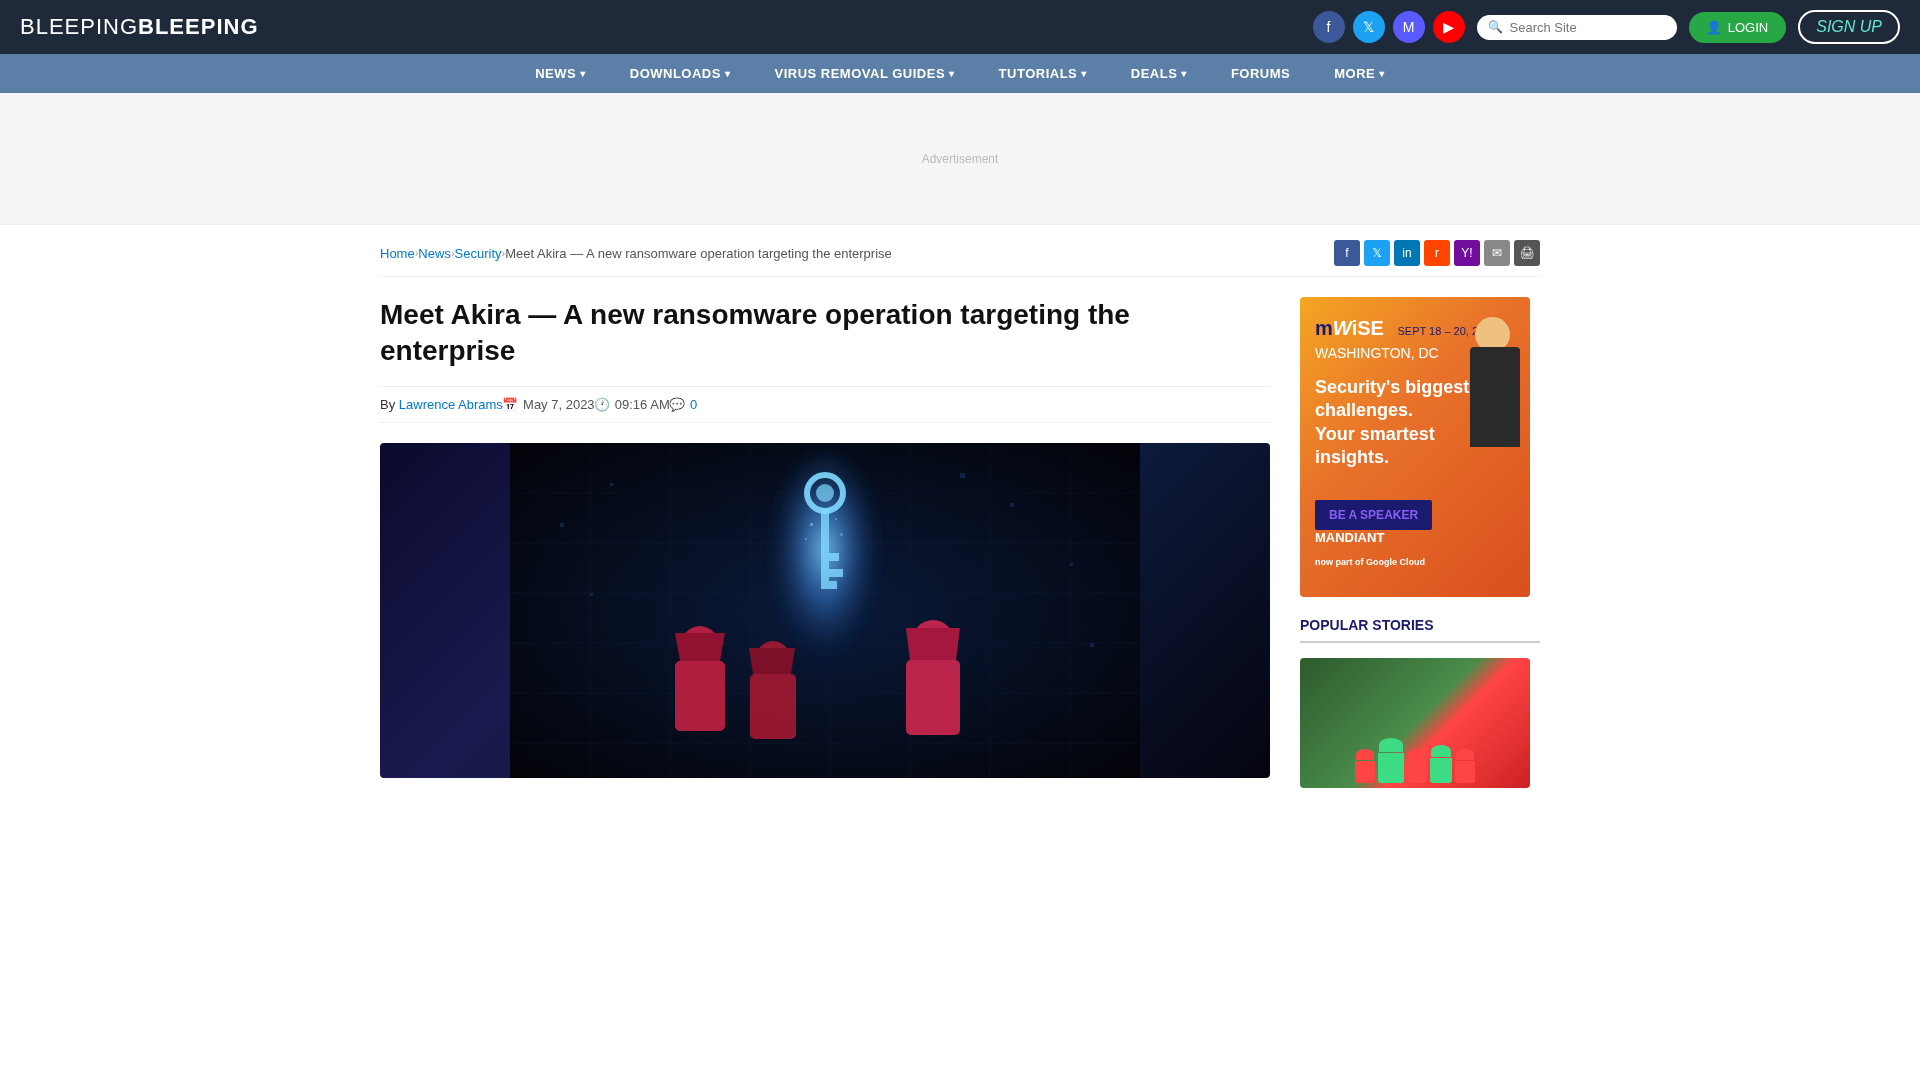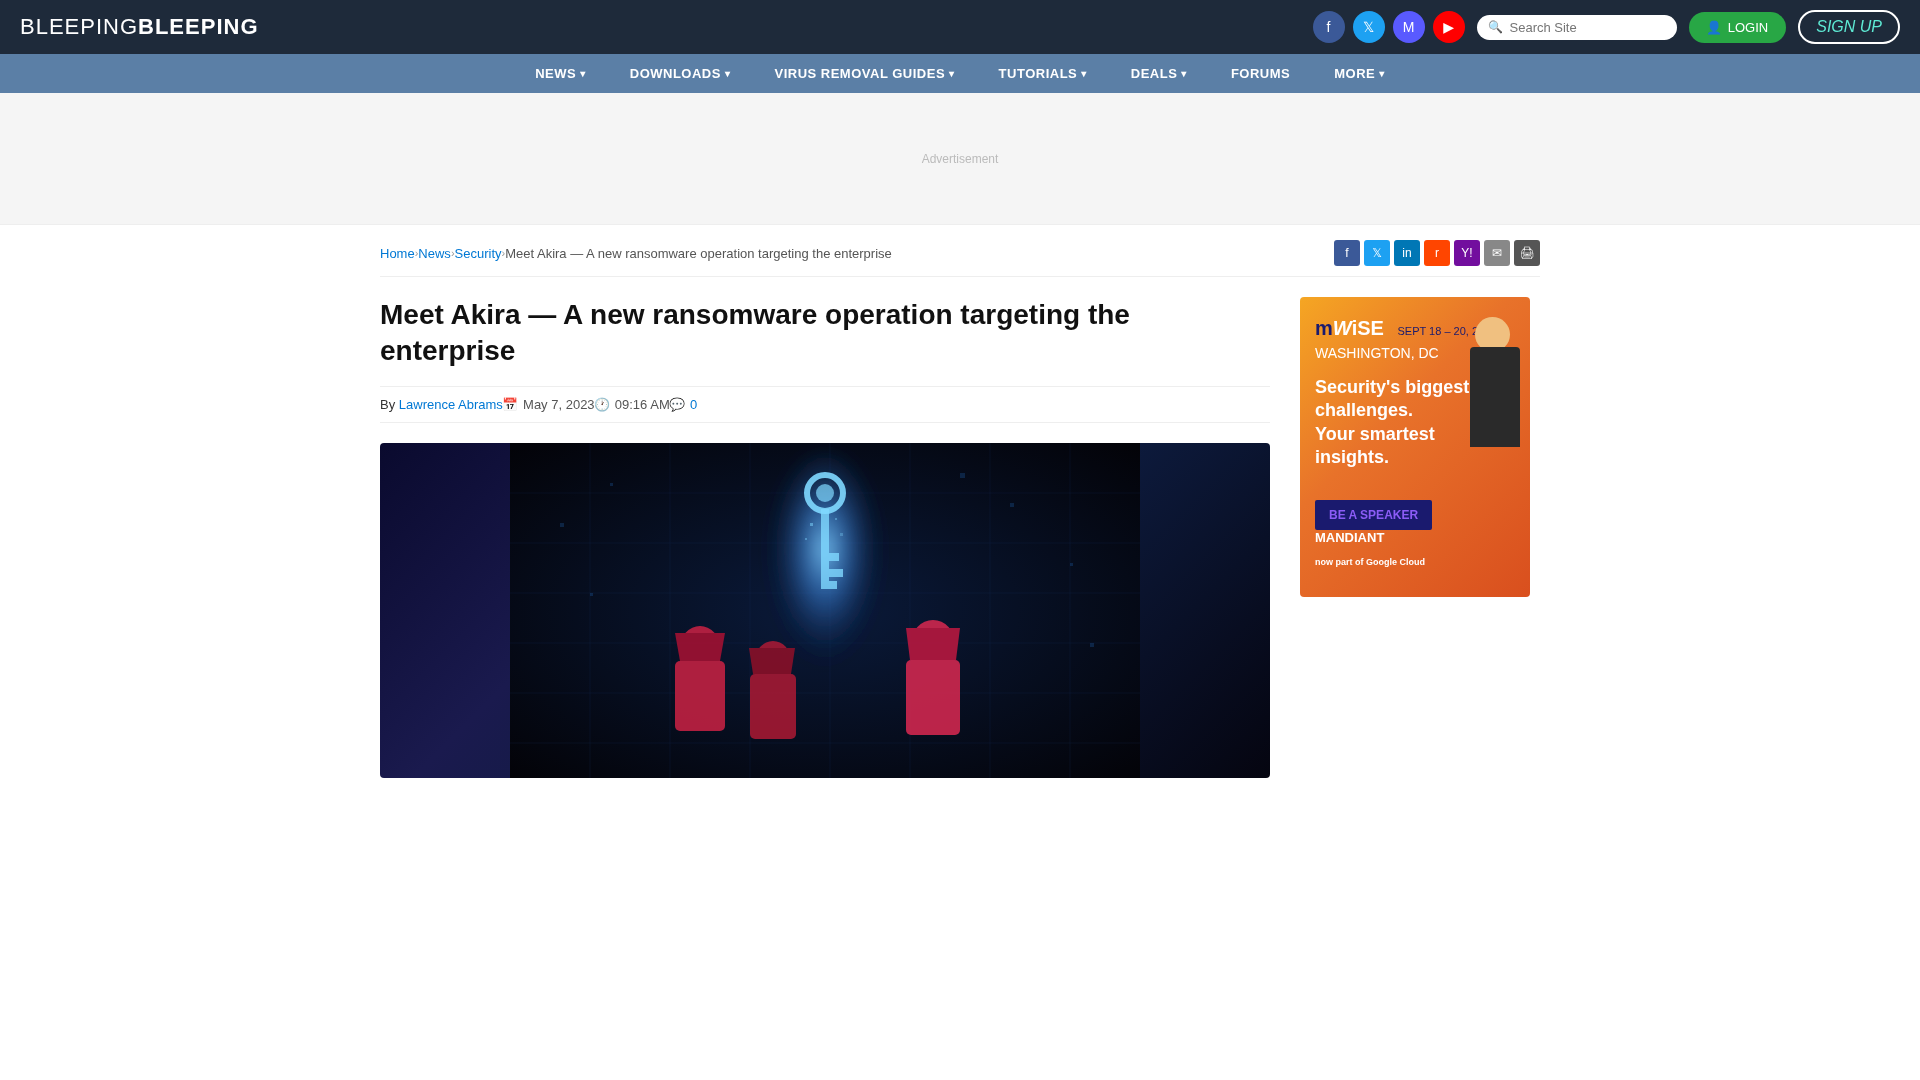--- a/index.html
+++ b/index.html
@@ -544,15 +544,42 @@
         <div class="be-speaker">BE A SPEAKER</div>
         <div class="mandiant">
           <span>MANDIANT</span>
           <small>now part of Google Cloud</small>
         </div>
         
         <div class="person-head"></div>
         <div class="person-body"></div>
       </div>
 
+      <div class="popular-stories">
+        <div class="popular-stories-title">POPULAR STORIES</div>
+        <div class="popular-story-img">
+          <div class="android-group">
+            <div class="android-bot bot-red">
+              <div class="bot-head"></div>
+              <div class="bot-body"></div>
+            </div>
+            <div class="android-bot bot-green bot-large">
+              <div class="bot-head"></div>
+              <div class="bot-body"></div>
+            </div>
+            <div class="android-bot bot-red">
+              <div class="bot-head"></div>
+              <div class="bot-body"></div>
+            </div>
+            <div class="android-bot bot-green">
+              <div class="bot-head"></div>
+              <div class="bot-body"></div>
+            </div>
+            <div class="android-bot bot-red">
+              <div class="bot-head"></div>
+              <div class="bot-body"></div>
+            </div>
+          </div>
+        </div>
+      </div>
     </aside>
   </div>
 </div>
 
 </body></html>

